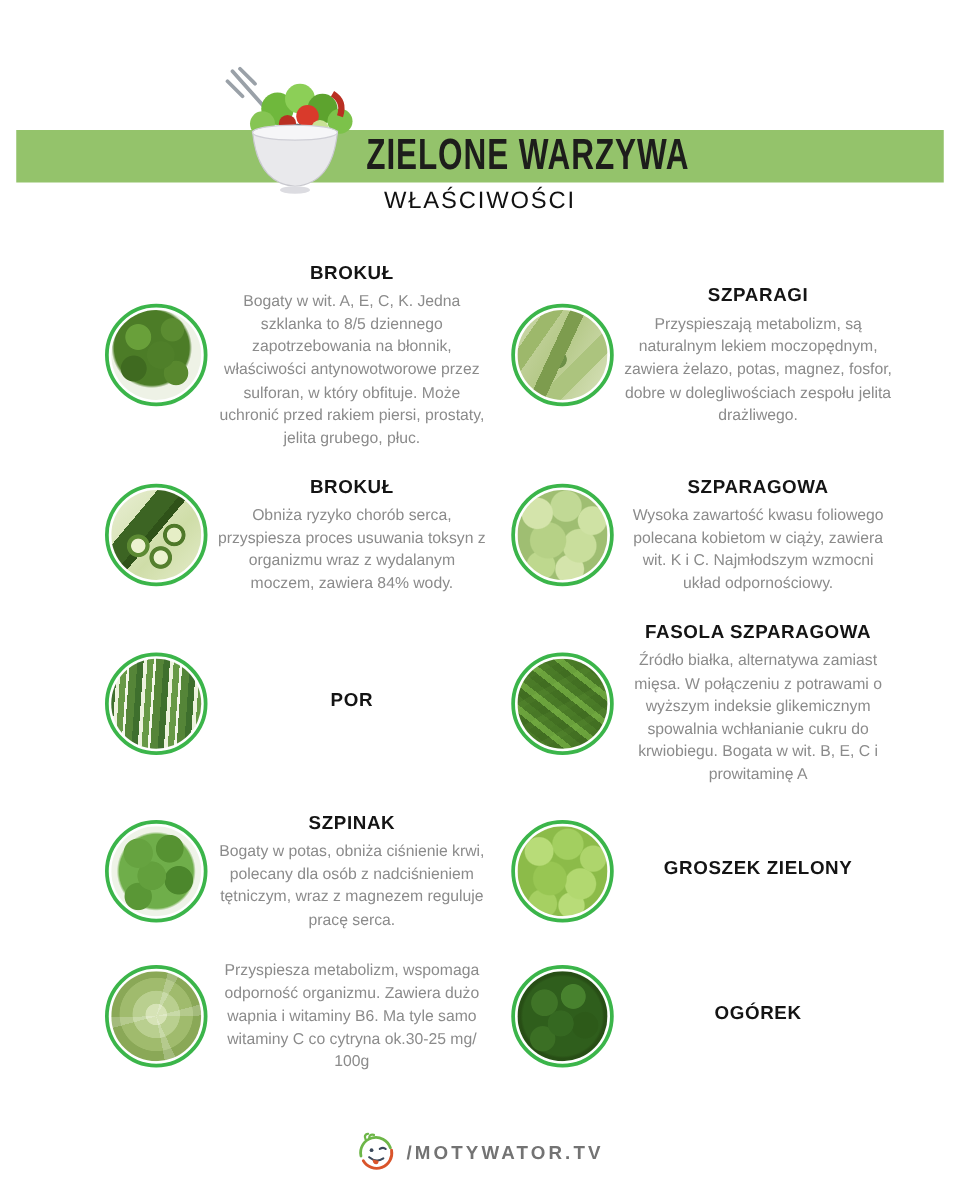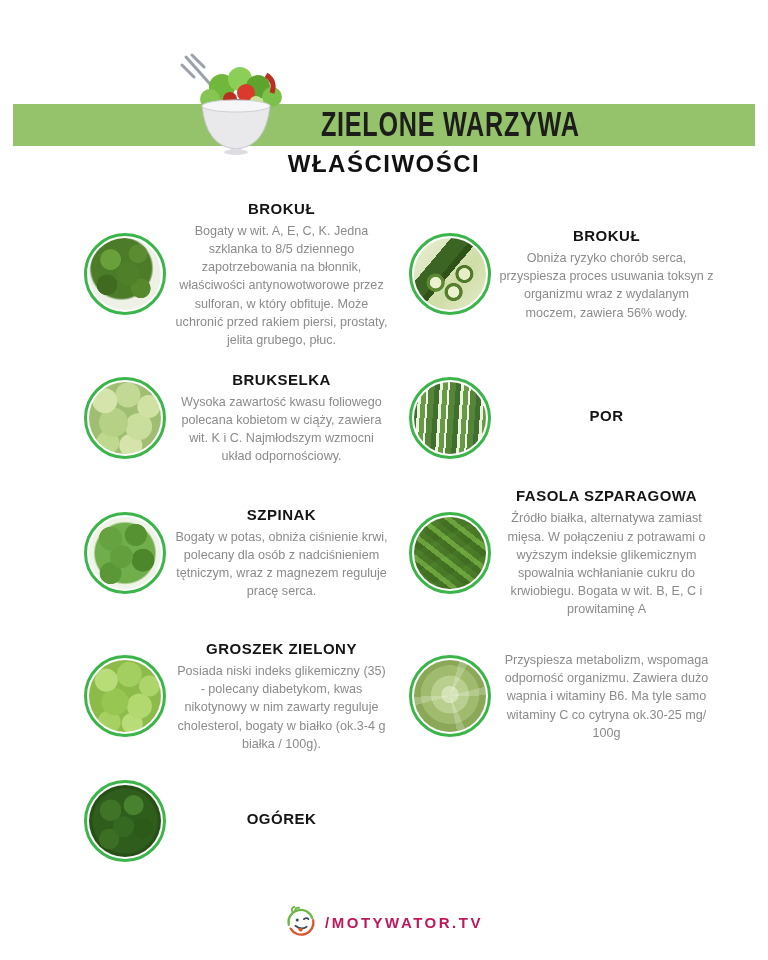--- a/index.html
+++ b/index.html
@@ -2,28 +2,28 @@
 <html lang="pl"><head>
 <meta charset="utf-8">
 <style>
   html,body{margin:0;padding:0;background:#ffffff;}
   body{width:768px;height:960px;font-family:"Liberation Sans",sans-serif;position:relative;overflow:hidden;}
   .page{position:absolute;inset:0;background:#ffffff;}
 
   
   .band{position:absolute;left:13px;right:13px;top:104px;height:42px;background:#94c36b;}
   .bowl-art{position:absolute;left:180px;top:53px;width:112px;height:104px;z-index:3;}
-  .main-title{position:absolute;left:293px;top:104px;height:40px;display:flex;align-items:center;z-index:4;margin-left:28px;}
+  .main-title{position:absolute;left:293px;top:104px;height:40px;display:flex;align-items:center;z-index:4;}
   .main-title span{font-size:35px;font-weight:700;color:#1d1d1b;letter-spacing:1px;white-space:nowrap;
     transform:scaleX(0.72);transform-origin:left center;}
-  .subtitle{position:absolute;left:0;right:0;top:150px;text-align:center;font-size:24px;font-weight:700;
+  .subtitle{position:absolute;left:0;right:0;top:150px;text-align:center;font-size:19px;font-weight:400;
     color:#111111;letter-spacing:1.5px;}
 
   
-  .grid{position:absolute;left:84px;top:200px;width:630px;display:grid;
+  .grid{position:absolute;left:84px;top:210px;width:630px;display:grid;
     grid-template-columns:1fr 1fr;column-gap:20px;row-gap:22px;}
   .item{display:flex;align-items:center;gap:8px;min-height:92px;}
   .veg-ring{width:82px;height:82px;flex:0 0 82px;border-radius:50%;border:3px solid #3bb54a;
     background:#ffffff;padding:2px;box-sizing:border-box;}
   .veg-inner{width:100%;height:100%;border-radius:50%;overflow:hidden;}
   .item-text{flex:1;text-align:center;}
   .item-title{font-size:15px;font-weight:700;color:#141414;letter-spacing:0.5px;margin:0 0 5px 0;}
   .item-desc{font-size:12.6px;line-height:1.44;color:#8b8b8b;margin:0;}
 
   
@@ -82,21 +82,21 @@
   .veg-jarmuz{background:
     radial-gradient(circle at 30% 35%,#3f7427 0 15%,transparent 16%),
     radial-gradient(circle at 62% 28%,#48822e 0 14%,transparent 15%),
     radial-gradient(circle at 48% 58%,#356821 0 18%,transparent 19%),
     radial-gradient(circle at 75% 60%,#2d5a19 0 15%,transparent 16%),
     radial-gradient(circle at 28% 75%,#3b6f24 0 13%,transparent 14%),
     radial-gradient(circle at 50% 50%,#2f5e1c 0 62%,#24491394 66%),#2c5518;}
 
   
   .footer{position:absolute;left:0;right:0;top:906px;display:flex;align-items:center;justify-content:center;gap:8px;}
-  .brand-text{font-size:15px;font-weight:700;color:#be185d;letter-spacing:2.5px;}
+  .brand-text{font-size:15px;font-weight:700;color:#737373;letter-spacing:2.5px;}
 </style>
 </head>
 <body>
 
 <div class="page">
 
   <div class="band"></div>
 
   <svg class="bowl-art" viewBox="0 0 112 104" aria-hidden="true">
 
@@ -134,77 +134,85 @@
     <div class="item">
       <div class="veg-ring">
         <div class="veg-inner veg-brokul"></div>
       </div>
       <div class="item-text">
         <p class="item-title">BROKUŁ</p>
         <p class="item-desc">Bogaty w wit. A, E, C, K. Jedna szklanka to 8/5 dziennego zapotrzebowania na błonnik, właściwości antynowotworowe przez sulforan, w który obfituje. Może uchronić przed rakiem piersi, prostaty, jelita grubego, płuc.</p>
       </div>
     </div>
 
+    <div class="item">
+      <div class="veg-ring">
+        <div class="veg-inner veg-szparagi"></div>
+      </div>
+      <div class="item-text">
+        <p class="item-title">SZPARAGI</p>
+        <p class="item-desc">Przyspieszają metabolizm, są naturalnym lekiem moczopędnym, zawiera żelazo, potas, magnez, fosfor, dobre w dolegliwościach zespołu jelita drażliwego.</p>
+      </div>
+    </div>
 
     <div class="item">
       <div class="veg-ring">
         <div class="veg-inner veg-ogorek"></div>
       </div>
       <div class="item-text">
         <p class="item-title">BROKUŁ</p>
-        <p class="item-desc">Obniża ryzyko chorób serca, przyspiesza proces usuwania toksyn z organizmu wraz z wydalanym moczem, zawiera 56% wody.</p>
+        <p class="item-desc">Obniża ryzyko chorób serca, przyspiesza proces usuwania toksyn z organizmu wraz z wydalanym moczem, zawiera 84% wody.</p>
       </div>
     </div>
 
     <div class="item">
       <div class="veg-ring">
         <div class="veg-inner veg-brukselka"></div>
       </div>
       <div class="item-text">
-        <p class="item-title">BRUKSELKA</p>
+        <p class="item-title">SZPARAGOWA</p>
         <p class="item-desc">Wysoka zawartość kwasu foliowego polecana kobietom w ciąży, zawiera wit. K i C. Najmłodszym wzmocni układ odpornościowy.</p>
       </div>
     </div>
 
     <div class="item">
       <div class="veg-ring">
         <div class="veg-inner veg-por"></div>
       </div>
       <div class="item-text">
         <p class="item-title">POR</p>
+      </div>
+    </div>
+
+    <div class="item">
+      <div class="veg-ring">
+        <div class="veg-inner veg-fasola"></div>
+      </div>
+      <div class="item-text">
+        <p class="item-title">FASOLA SZPARAGOWA</p>
+        <p class="item-desc">Źródło białka, alternatywa zamiast mięsa. W połączeniu z potrawami o wyższym indeksie glikemicznym spowalnia wchłanianie cukru do krwiobiegu. Bogata w wit. B, E, C i prowitaminę A</p>
       </div>
     </div>
 
     <div class="item">
       <div class="veg-ring">
         <div class="veg-inner veg-szpinak"></div>
       </div>
       <div class="item-text">
         <p class="item-title">SZPINAK</p>
         <p class="item-desc">Bogaty w potas, obniża ciśnienie krwi, polecany dla osób z nadciśnieniem tętniczym, wraz z magnezem reguluje pracę serca.</p>
       </div>
     </div>
 
     <div class="item">
       <div class="veg-ring">
-        <div class="veg-inner veg-fasola"></div>
-      </div>
-      <div class="item-text">
-        <p class="item-title">FASOLA SZPARAGOWA</p>
-        <p class="item-desc">Źródło białka, alternatywa zamiast mięsa. W połączeniu z potrawami o wyższym indeksie glikemicznym spowalnia wchłanianie cukru do krwiobiegu. Bogata w wit. B, E, C i prowitaminę A</p>
-      </div>
-    </div>
-
-    <div class="item">
-      <div class="veg-ring">
         <div class="veg-inner veg-groszek"></div>
       </div>
       <div class="item-text">
         <p class="item-title">GROSZEK ZIELONY</p>
-        <p class="item-desc">Posiada niski indeks glikemiczny (35) - polecany diabetykom, kwas nikotynowy w nim zawarty reguluje cholesterol, bogaty w białko (ok.3-4 g białka / 100g).</p>
       </div>
     </div>
 
     <div class="item">
       <div class="veg-ring">
         <div class="veg-inner veg-kapusta"></div>
       </div>
       <div class="item-text">
         <p class="item-desc">Przyspiesza metabolizm, wspomaga odporność organizmu. Zawiera dużo wapnia i witaminy B6. Ma tyle samo witaminy C co cytryna ok.30-25 mg/ 100g</p>
       </div>

